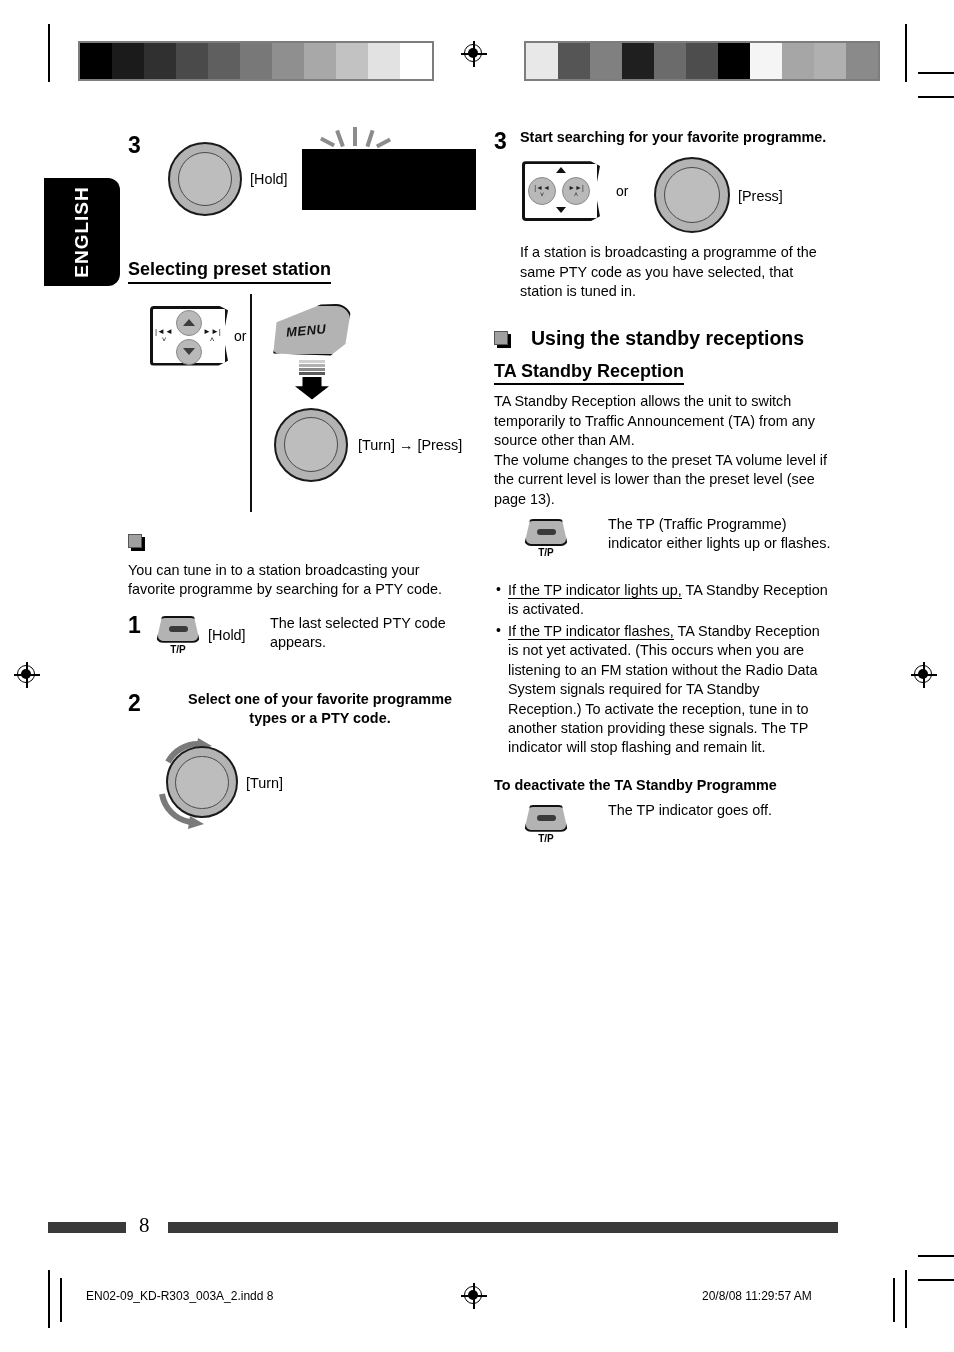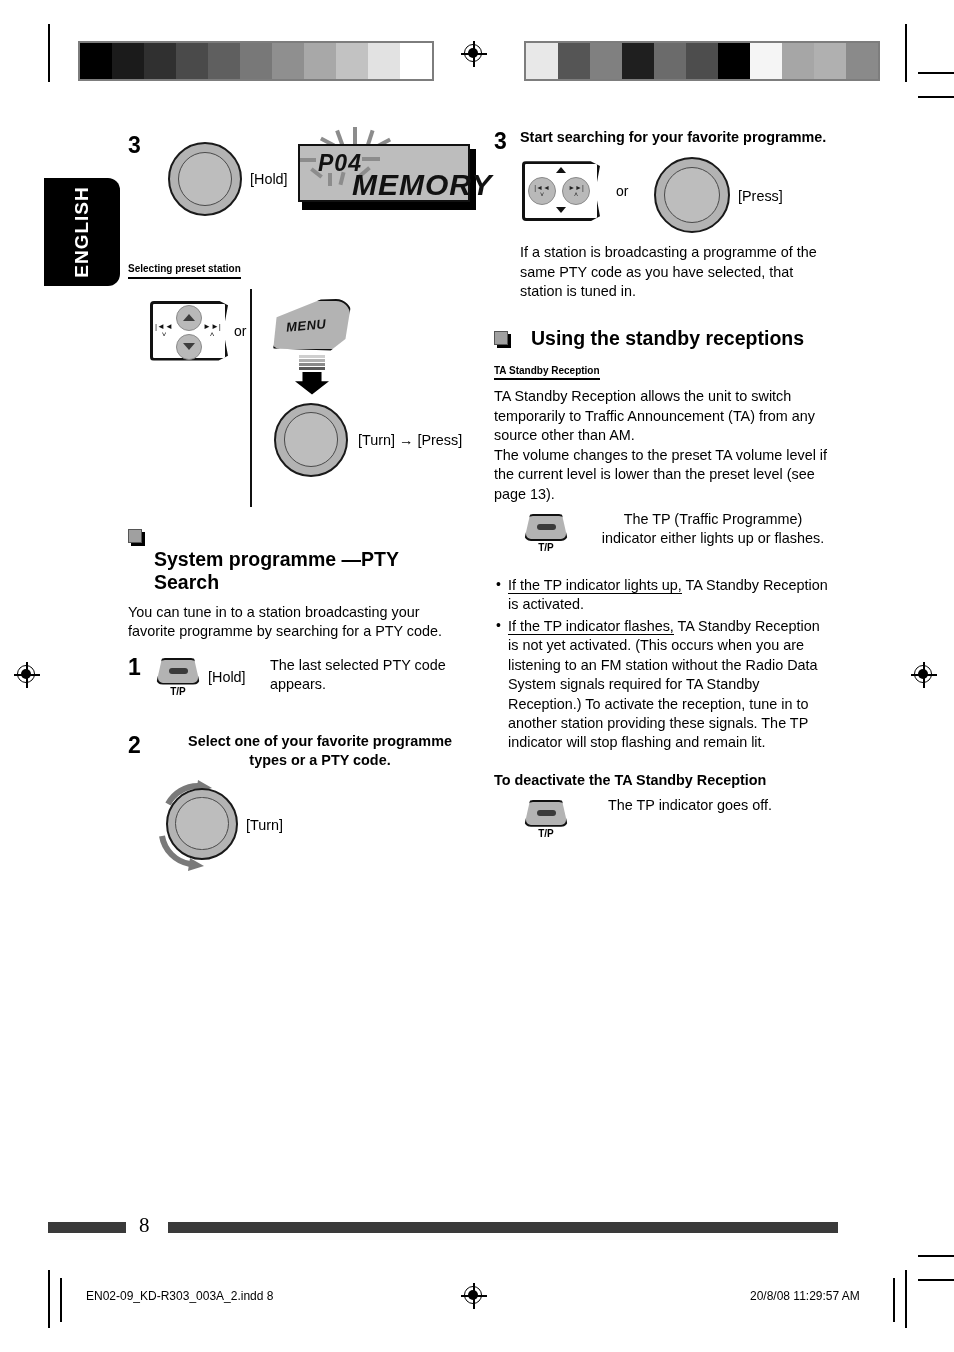--- a/index.html
+++ b/index.html
@@ -26,21 +26,21 @@
   
   .col{position:absolute;width:340px;}
   .colL{left:128px;top:128px;}
   .colR{left:494px;top:128px;}
 
   
   .stepnum{font-weight:700;font-size:23px;line-height:1;font-family:"Liberation Sans",sans-serif;}
   .steptext{font-weight:700;font-size:14.4px;line-height:1.33;}
   .body{font-size:14.4px;line-height:1.35;}
   .h2{font-weight:700;font-size:19.5px;line-height:1.2;}
-  .h3{font-weight:700;font-size:10px;line-height:1.25;display:inline-block;
+  .h3{font-weight:700;font-size:18px;line-height:1.25;display:inline-block;
       border-bottom:2.2px solid #000;padding-bottom:1px;}
   .h4{font-weight:700;font-size:14.4px;line-height:1.3;}
   .u{border-bottom:1.6px solid #000;}
 
   .sechead{display:flex;align-items:flex-start;gap:9px;}
   .sqicon{position:relative;width:17px;height:17px;flex:0 0 17px;margin-top:4px;}
   .sqicon .back{position:absolute;left:3px;top:3px;width:14px;height:14px;background:#000;}
   .sqicon .front{position:absolute;left:0;top:0;width:14px;height:14px;background:#a0a0a0;border:1px solid #555;box-sizing:border-box;}
 
   
@@ -183,30 +183,20 @@
       <div class="body" style="position:absolute;left:122px;top:42px;">[Hold]</div>
 
       <div class="lcd" style="position:absolute;left:170px;top:16px;">
 
         <div class="ray" style="left:40px;top:-14px;width:4px;height:17px;transform:rotate(-20deg);"></div>
         <div class="ray" style="left:55px;top:-17px;width:4px;height:19px;"></div>
         <div class="ray" style="left:70px;top:-14px;width:4px;height:17px;transform:rotate(18deg);"></div>
         <div class="ray" style="left:22px;top:-4px;width:15px;height:4px;transform:rotate(28deg);"></div>
         <div class="ray" style="left:78px;top:-3px;width:15px;height:4px;transform:rotate(-28deg);"></div>
         <div class="shadow"></div>
-        <div class="face">
-          <div class="ray" style="left:0px;top:12px;width:16px;height:4px;"></div>
-          <div class="ray" style="left:62px;top:11px;width:18px;height:4px;"></div>
-          <div class="ray" style="left:10px;top:25px;width:13px;height:4px;transform:rotate(38deg);"></div>
-          <div class="ray" style="left:28px;top:27px;width:4px;height:13px;"></div>
-          <div class="ray" style="left:40px;top:26px;width:4px;height:13px;transform:rotate(14deg);"></div>
-          <div class="ray" style="left:58px;top:24px;width:13px;height:4px;transform:rotate(-40deg);"></div>
-          <div class="p04">P04</div>
-          <div class="mem">MEMORY</div>
-        </div>
       </div>
     </div>
 
     <div style="position:relative;margin-top:20px;">
       <div class="h3">Selecting preset station</div>
     </div>
 
     <div style="position:relative;height:210px;margin-top:14px;">
       <div class="vline" style="left:122px;top:-4px;height:218px;"></div>
 
@@ -248,21 +238,20 @@
     </div>
 
 
     <div class="sechead" style="margin-top:22px;">
       <span class="sqicon">
           <span class="back"></span>
           <span class="front"></span>
         </span>
       <span class="h2" style="display:block;">
         <br>
-        <span>System programme —PTY Search</span>
       </span>
     </div>
 
     <div class="body" style="margin-top:8px;">You can tune in to a station broadcasting your favorite programme by searching for a PTY code.</div>
 
     <div style="position:relative;height:72px;margin-top:12px;">
       <div class="stepnum" style="position:absolute;left:0;top:2px;">1</div>
       <div class="tpkey" style="position:absolute;left:28px;top:4px;">
         <div class="cap"></div>
           <div class="slot"></div>
@@ -334,45 +323,45 @@
     <div class="body" style="margin-top:7px;">TA Standby Reception allows the unit to switch temporarily to Traffic Announcement (TA) from any source other than AM.</div>
     <div class="body">The volume changes to the preset TA volume level if the current level is lower than the preset level (see page 13).</div>
 
 
     <div style="position:relative;height:60px;margin-top:6px;">
       <div class="tpkey" style="position:absolute;left:30px;top:4px;">
         <div class="cap"></div>
           <div class="slot"></div>
         <div class="lbl">T/P</div>
       </div>
-      <div class="body" style="position:absolute;left:106px;top:0;width:226px;text-align:center;">The TP (Traffic Programme) indicator either lights up or flashes.</div>
+      <div class="body" style="position:absolute;left:114px;top:0;width:226px;">The TP (Traffic Programme) indicator either lights up or flashes.</div>
     </div>
 
     <ul class="bl">
       <li>
         <span class="u">If the TP indicator lights up,</span><span> TA Standby Reception is activated.</span>
       </li>
       <li>
         <span class="u">If the TP indicator flashes,</span><span> TA Standby Reception is not yet activated. (This occurs when you are listening to an FM station without the Radio Data System signals required for TA Standby Reception.) To activate the reception, tune in to another station providing these signals. The TP indicator will stop flashing and remain lit.</span>
       </li>
     </ul>
 
-    <div class="h4" style="margin-top:18px;">To deactivate the TA Standby Reception</div>
+    <div class="h4" style="margin-top:18px;">To deactivate the TA Standby Programme</div>
 
     <div style="position:relative;height:60px;margin-top:6px;">
       <div class="tpkey" style="position:absolute;left:30px;top:4px;">
         <div class="cap"></div>
           <div class="slot"></div>
         <div class="lbl">T/P</div>
       </div>
       <div class="body" style="position:absolute;left:114px;top:0;width:226px;">The TP indicator goes off.</div>
     </div>
   </div>
 
   <div class="pgbar" style="left:48px;top:1222px;width:78px;"></div>
   <div class="pgnum" style="left:139px;top:1215px;">8</div>
   <div class="pgbar" style="left:168px;top:1222px;width:670px;"></div>
 
   <div class="footmeta" style="left:86px;top:1289px;">EN02-09_KD-R303_003A_2.indd   8</div>
-  <div class="footmeta" style="left:750px;top:1289px;">20/8/08   11:29:57 AM</div>
+  <div class="footmeta" style="left:702px;top:1289px;">20/8/08   11:29:57 AM</div>
   <div class="cropmark" style="left:60px;top:1278px;width:1.6px;height:44px;"></div>
   <div class="cropmark" style="left:893px;top:1278px;width:1.6px;height:44px;"></div>
 </div>
 
 </body></html>

